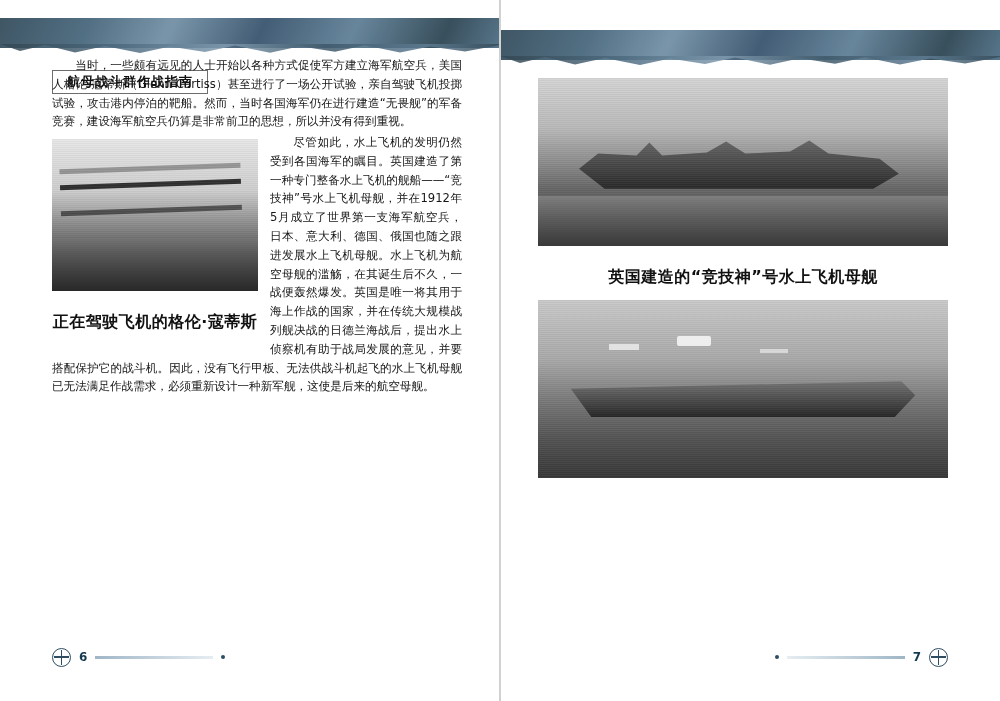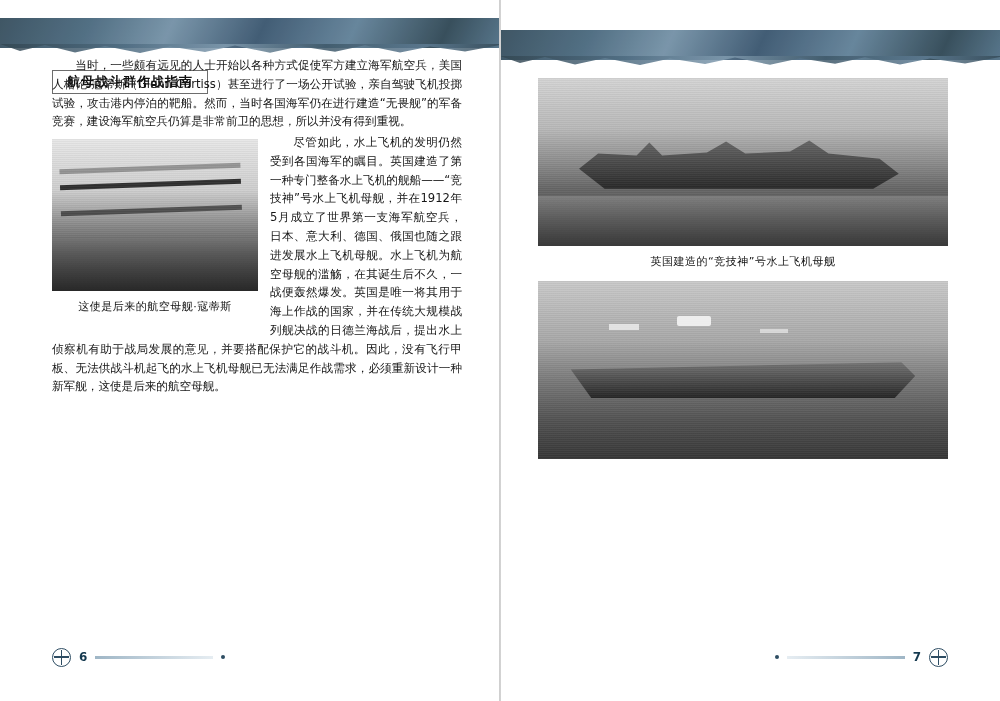--- a/index.html
+++ b/index.html
@@ -105,25 +105,25 @@
     text-indent: 2em;
   }
 
   
   .figure { margin: 0; }
   .figure img, .photo {
     display: block;
     width: 100%;
   }
   .caption {
-    font-size: 11px;
-    font-weight: normal;
+    font-size: 16px;
+    font-weight: bold;
     color: #111111;
     text-align: center;
-    margin-top: 7px;
+    margin-top: 18px;
     letter-spacing: 0.5px;
   }
 
   
   .fig-float-right {
     float: right;
     width: 212px;
     margin: 4px 0 6px 12px;
   }
   .fig-float-left {
@@ -306,21 +306,21 @@
 
 
       <p>当时，一些颇有远见的人士开始以各种方式促使军方建立海军航空兵，美国人格伦·寇蒂斯（Glenn Curtiss）甚至进行了一场公开试验，亲自驾驶飞机投掷试验，攻击港内停泊的靶船。然而，当时各国海军仍在进行建造“无畏舰”的军备竞赛，建设海军航空兵仍算是非常前卫的思想，所以并没有得到重视。</p>
 
       <div class="clear"></div>
 
       <div class="figure fig-float-left">
         <div class="photo photo-b">
           <div class="grain"></div>
         </div>
-        <div class="caption">这使是后来的航空母舰·寇蒂斯</div>
+        <div class="caption">正在驾驶飞机的格伦·寇蒂斯</div>
       </div>
 
       <p>尽管如此，水上飞机的发明仍然受到各国海军的瞩目。英国建造了第一种专门整备水上飞机的舰船——“竞技神”号水上飞机母舰，并在1912年5月成立了世界第一支海军航空兵，日本、意大利、德国、俄国也随之跟进发展水上飞机母舰。水上飞机为航空母舰的滥觞，在其诞生后不久，一战便轰然爆发。英国是唯一将其用于海上作战的国家，并在传统大规模战列舰决战的日德兰海战后，提出水上侦察机有助于战局发展的意见，并要搭配保护它的战斗机。因此，没有飞行甲板、无法供战斗机起飞的水上飞机母舰已无法满足作战需求，必须重新设计一种新军舰，这使是后来的航空母舰。</p>
 
       <div class="clear"></div>
     </div>
 
     <div class="footer">
       <div class="footer-mark"></div>
       <span class="page-number">6</span>

